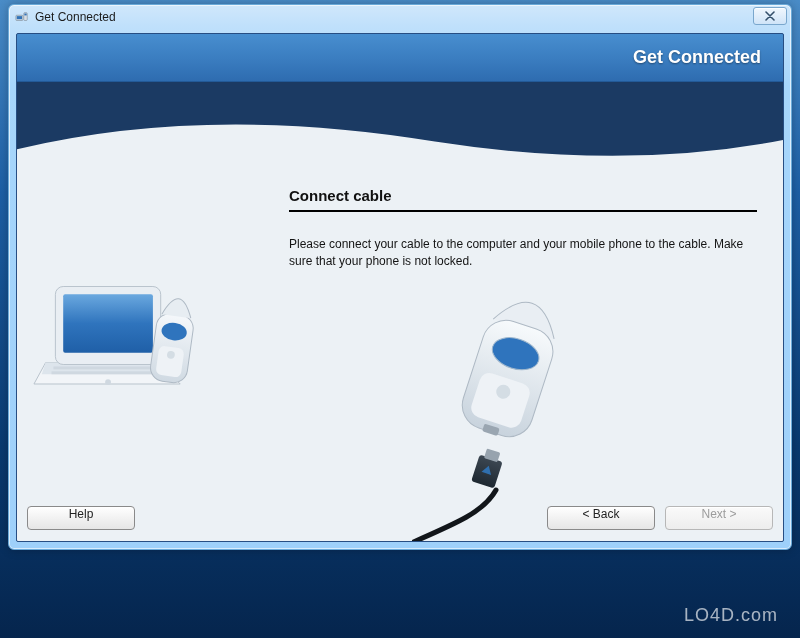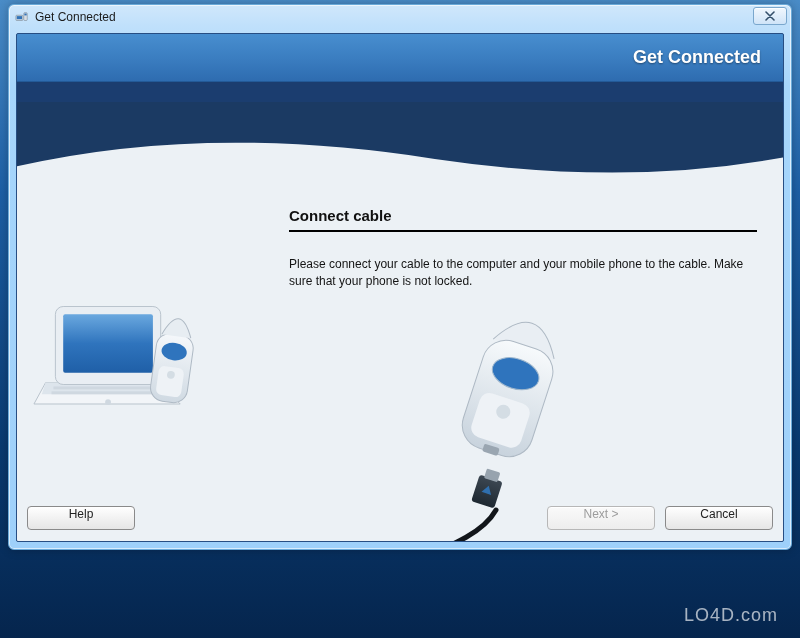--- a/index.html
+++ b/index.html
@@ -102,21 +102,20 @@
     color: #fff;
     font-size: 18px;
     font-weight: 600;
     text-shadow: 0 1px 2px rgba(0,0,0,.4);
   }
 
   .stage {
     position: absolute;
     left: 0; right: 0; top: 48px; bottom: 0;
     overflow: hidden;
-    margin-top: 20px;
   }
 
   .heading {
     position: absolute;
     left: 272px;
     top: 105px;
     font-size: 15px;
     font-weight: 700;
     color: #111;
   }
@@ -301,25 +300,25 @@
 
           <path d="M 84 190 C 70 215, 40 225, -40 260" stroke="#12161a" stroke-width="5" fill="none" stroke-linecap="round"></path>
         </svg>
       </div>
 
       <div class="button-bar">
         <div class="btn">
           <span>Help</span>
         </div>
         <div class="spacer"></div>
+        <div class="btn">
+          <span>&lt; Back</span>
+        </div>
         <div class="btn disabled">
           <span>Next &gt;</span>
         </div>
-        <div class="btn">
-          <span>Cancel</span>
-        </div>
       </div>
 
     </div>
   </div>
 </div>
 
 <div class="watermark-site">LO4D.com</div>
 
 </body></html>

